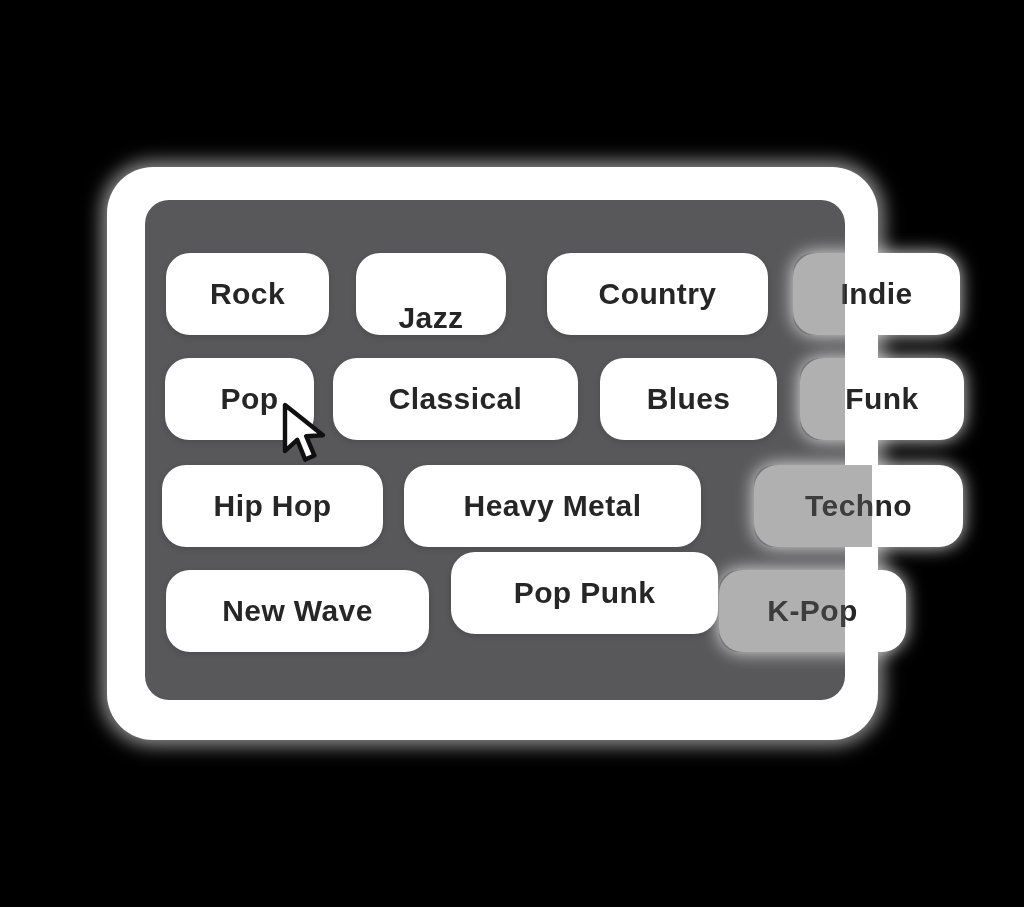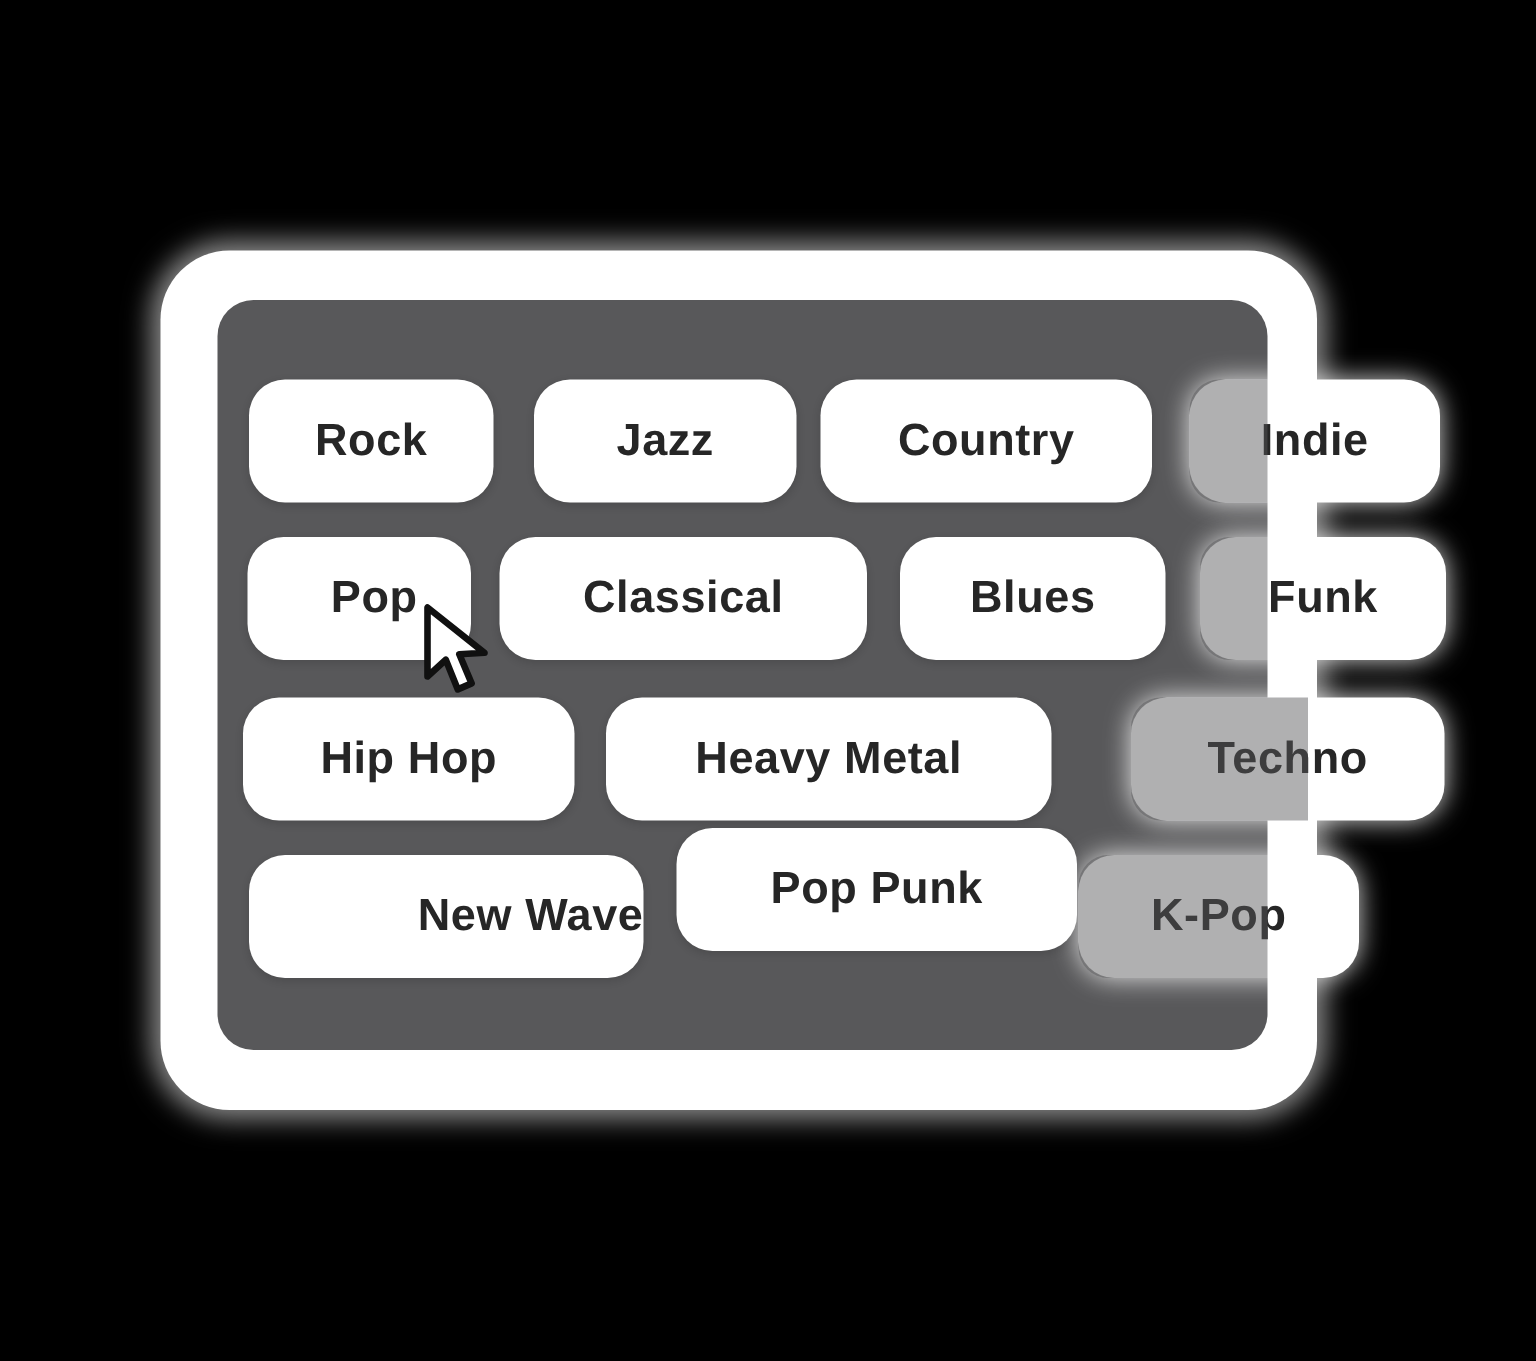--- a/index.html
+++ b/index.html
@@ -85,21 +85,21 @@
 <body>
 
 <div class="stage">
 
   <div class="glow"></div>
   <div class="panel"></div>
 
   <div class="pill" style="left:166px; top:253px; width:163px;">
     <span>Rock</span>
   </div>
-  <div class="pill" style="left:356px; top:253px; width:175px;">
+  <div class="pill" style="left:356px; top:253px; width:150px;align-items:flex-end;">
     <span>Jazz</span>
   </div>
   <div class="pill" style="left:547px; top:253px; width:221px;text-align:center;">
     <span>Country</span>
   </div>
   <div class="pill faded" style="left:793px; top:253px; width:167px; --ow:52px;">
     <span>Indie</span>
   </div>
 
   <div class="pill" style="left:165px; top:358px; width:149px;padding-left:20px;">
@@ -118,21 +118,21 @@
   <div class="pill" style="left:162px; top:465px; width:221px;">
     <span>Hip Hop</span>
   </div>
   <div class="pill" style="left:404px; top:465px; width:297px;">
     <span>Heavy Metal</span>
   </div>
   <div class="pill faded" style="left:754px; top:465px; width:209px; --ow:118px;">
     <span>Techno</span>
   </div>
 
-  <div class="pill" style="left:166px; top:570px; width:263px;justify-content:flex-end;">
+  <div class="pill" style="left:166px; top:570px; width:263px;">
     <span>New Wave</span>
   </div>
   <div class="pill" style="left:451px; top:552px; width:267px;">
     <span>Pop Punk</span>
   </div>
   <div class="pill faded" style="left:719px; top:570px; width:187px; --ow:126px;">
     <span>K-Pop</span>
   </div>
 
   <svg class="cursor" viewBox="0 0 23 32">

